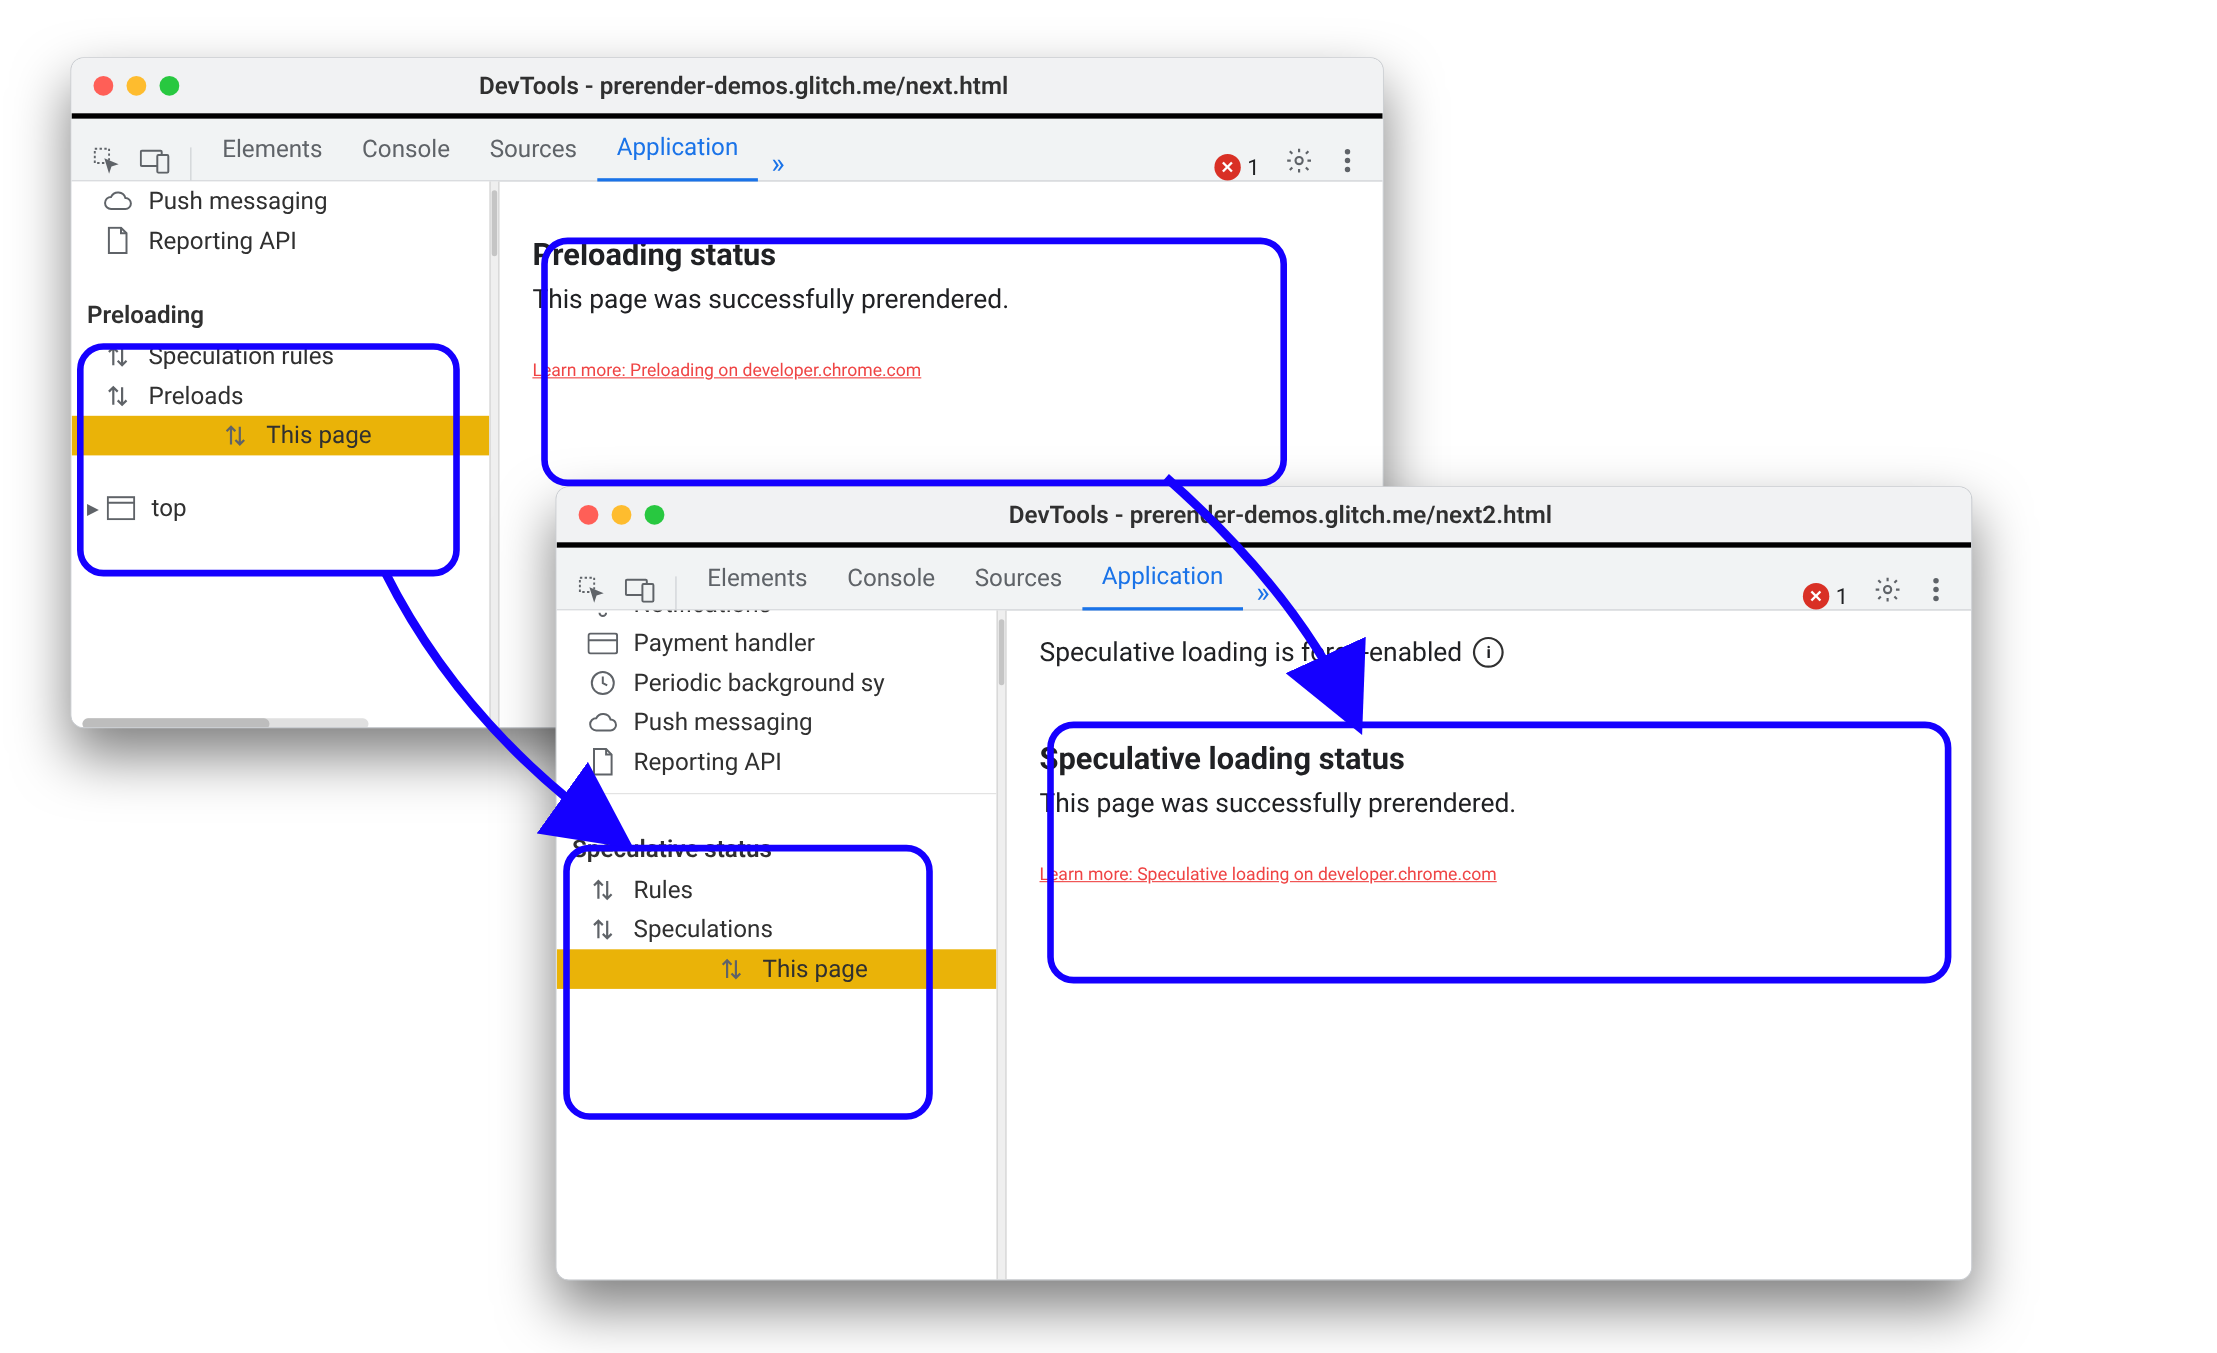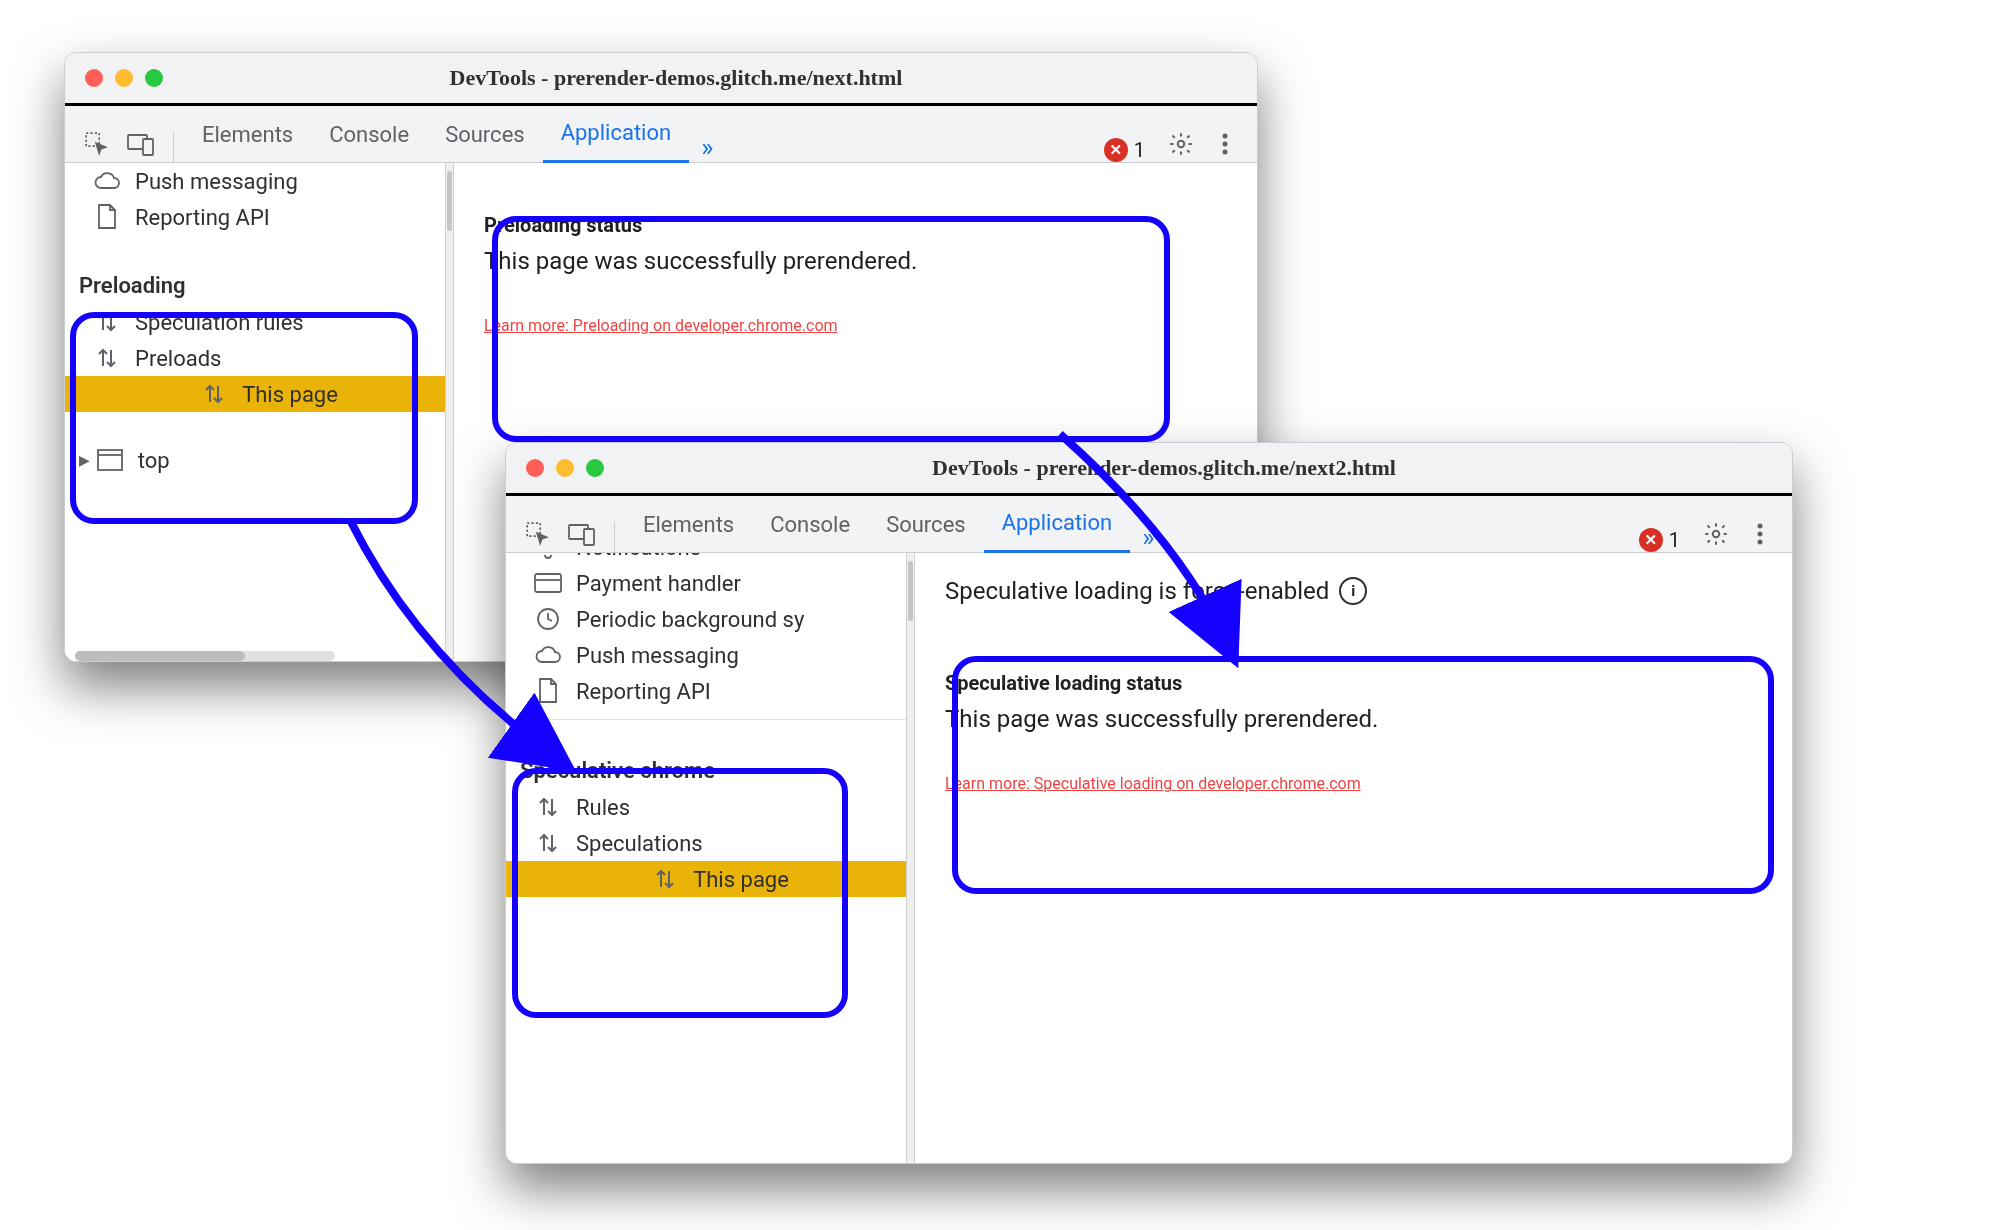--- a/index.html
+++ b/index.html
@@ -1,18 +1,18 @@
 <!DOCTYPE html>
 <html><head>
 <meta charset="utf-8">
 <style>
 html,body{margin:0;padding:0;font-family:-apple-system,BlinkMacSystemFont,"Segoe UI",Roboto,sans-serif;background:#fff;font-size:16px;color:#202124;}
 .canvas{position:relative;width:2015px;height:1230px;}
 .win{position:absolute;background:#fff;border:1px solid #cacdd1;border-radius:12px;box-shadow:0 25px 50px rgba(0,0,0,.5);overflow:hidden;}
-.titlebar{display:flex;align-items:center;height:50px;background:#f1f2f3;border-bottom:3px solid #000000;padding:0 20px;font-family:Liberation Serif, serif;}
+.titlebar{display:flex;align-items:center;height:50px;background:#f1f2f3;border-bottom:5px solid #000000;padding:0 20px;}
 .tl-dot{width:18px;height:18px;border-radius:50%;margin-right:12px;}
 .tl-red{background:#ff5f57;} .tl-yellow{background:#febc2e;} .tl-green{background:#28c840;}
 .tl-title{flex:1;text-align:center;font-size:22px;font-weight:600;color:#303030;padding-right:60px;}
 .toolbar{display:flex;align-items:flex-end;height:56px;background:#f1f3f4;border-bottom:1px solid #cacdd1;padding:0 10px;}
 .tb-icon{width:36px;height:36px;display:flex;align-items:center;justify-content:center;margin:0 4px;color:#5f6368;}
 .tb-sep{width:1px;height:30px;background:#cacdd1;margin:0 10px;}
 .tab{font-size:22px;color:#5f6368;padding:0 18px;height:56px;display:flex;align-items:center;cursor:pointer;}
 .tab.active{color:#1a73e8;border-bottom:3px solid #1a73e8;margin-bottom:-1px;}
 .more-tabs{color:#1a73e8;font-size:26px;padding:0 12px;cursor:pointer;}
 .flex1{flex:1;}
@@ -21,21 +21,21 @@
 .err-x{color:#fff;font-size:15px;font-weight:700;line-height:1;}
 .body{display:flex;height:calc(100% - 106px);}
 .sidebar{background:#fff;overflow:hidden;position:relative;flex-shrink:0;}
 .side-divider{width:7px;background:#efefef;border-left:1px solid #d0d0d0;border-right:1px solid #d0d0d0;position:relative;flex-shrink:0;}
 .side-divider::after{content:'';position:absolute;top:8px;left:1px;width:5px;height:60px;background:#c5c5c5;border-radius:3px;}
 .sb-row{display:flex;align-items:center;padding:4px 0 4px 28px;font-size:22px;color:#303030;cursor:pointer;white-space:nowrap;}
 .sb-row.sel{background:#eab308;justify-content:center;}
 .sb-icon{width:28px;height:28px;margin-right:14px;color:#5f6368;display:flex;align-items:center;justify-content:center;flex-shrink:0;}
 .sb-head{font-size:22px;font-weight:600;color:#303030;padding:8px 0 6px 14px;}
 .content{flex:1;padding:24px 30px;font-size:24px;position:relative;}
-.content-heading{font-weight:700;font-size:20px;margin-bottom:10px;}
+.content-heading{font-weight:700;font-size:28px;margin-bottom:10px;}
 .content-text{font-size:24px;margin-bottom:34px;}
 .content-link{color:#ef4444;text-decoration:underline;font-size:16px;margin-top:10px;}
 .status-line{font-size:24px;margin-bottom:26px;display:flex;align-items:center;}
 .info-circ{display:inline-flex;width:24px;height:24px;border:2px solid #303030;border-radius:50%;align-items:center;justify-content:center;font-size:15px;font-weight:700;margin-left:10px;}
 .hscroll{position:absolute;left:10px;bottom:4px;height:10px;width:260px;background:#e0e0e0;border-radius:6px;}
 .hscroll::after{content:'';position:absolute;left:0;top:0;height:10px;width:170px;background:#bdbdbd;border-radius:6px;}
 
 .hl{border:6px solid #1500ff;border-radius:24px;position:absolute;pointer-events:none;}
 svg.arrows{position:absolute;left:0;top:0;width:2015px;height:1230px;pointer-events:none;}
 </style>
@@ -248,21 +248,21 @@
       <div class="sb-row">
         <span class="sb-icon">
               <svg width="22" height="26" viewBox="0 0 22 26" fill="none" stroke="currentColor" stroke-width="1.8">
                 <path d="M3 1h11l5 5v18H3z"></path>
                 <path d="M14 1v5h5"></path>
               </svg>
             </span>
         <span>Reporting API</span>
       </div>
       <div style="height:30px;border-top:1px solid #e0e0e0;margin-top:10px"></div>
-      <div class="sb-head">Speculative chrome</div>
+      <div class="sb-head">Speculative status</div>
       <div class="sb-row">
         <span class="sb-icon">
               <svg width="24" height="24" viewBox="0 0 24 24" fill="none" stroke="currentColor" stroke-width="2">
                 <path d="M8 20V4M4 8l4-4 4 4"></path>
                 <path d="M16 4v16M12 16l4 4 4-4"></path>
               </svg>
             </span>
         <span>Rules</span>
       </div>
       <div class="sb-row">

